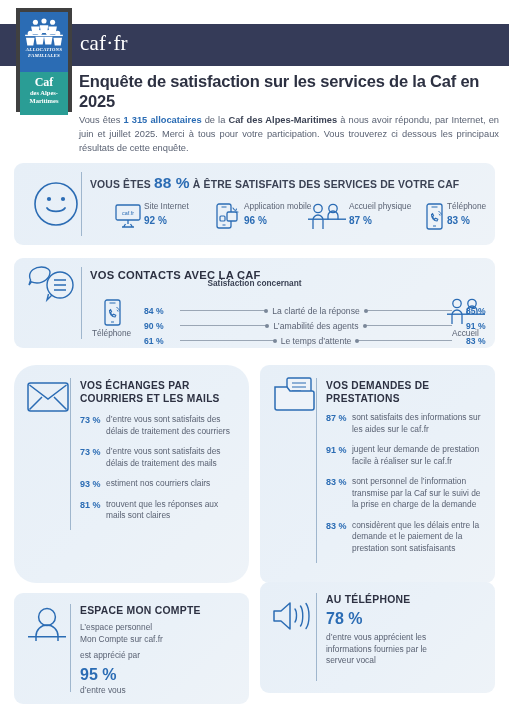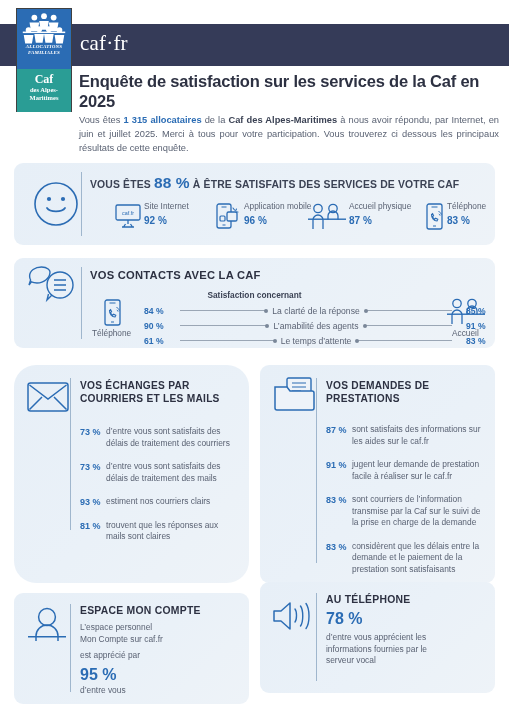--- a/index.html
+++ b/index.html
@@ -18,21 +18,21 @@
     background: #353b58;
   }
   .header-brand {
     position: absolute; left: 80px; top: 31px;
     color: #ffffff; font-size: 21px; letter-spacing: .2px;
     font-family: "Liberation Serif", serif;
   }
   .logo {
     position: absolute; left: 16px; top: 8px;
     width: 56px; height: 104px;
-    border: 1px solid #404040;
+    border: 4px solid #404040;
     background: #fff;
   }
   .logo-top {
     height: 60px; background: #2b6cb4;
     position: relative; overflow: hidden;
   }
   .logo-figs { position: absolute; left: 0; top: 2px; width: 100%; }
   .logo-band {
     position: absolute; bottom: 13px; left: 0; width: 100%;
     text-align: center; color: #fff; font-size: 5px;
@@ -86,21 +86,21 @@
   .svc { position: absolute; top: 38px; }
   .svc .lbl { font-size: 8.3px; color: #5a6273; line-height: 11px; }
   .svc .pct { font-size: 10px; font-weight: bold; color: #2b6cb4; line-height: 17px; }
   .svc .ico { position: absolute; left: 0; top: 2px; }
   .svc .txt { margin-left: 30px; }
 
   
   #card2 { left: 14px; top: 258px; width: 481px; height: 90px; }
   #card2 .sec-title { left: 76px; top: 11px; font-size: 11.2px; }
   .sat-head {
-    position: absolute; left: 0; right: 0; top: 32px;
+    position: absolute; left: 0; right: 0; top: 20px;
     text-align: center; font-size: 8.3px; font-weight: bold; color: #3b4254;
   }
   .rowset { position: absolute; left: 76px; top: 45px; width: 398px; }
   .crow { display: flex; align-items: center; height: 15px; }
   .crow .lv, .crow .rv {
     width: 36px; font-size: 8.6px; font-weight: bold; color: #2b6cb4;
   }
   .crow .lv { text-align: left; padding-left: 54px; box-sizing: content-box; }
   .crow .rv { text-align: left; padding-left: 14px; }
   .crow .line { flex: 1; height: 1px; background: #9aa6b5; position: relative; }
@@ -114,21 +114,21 @@
   }
   .endlbl { position: absolute; font-size: 8.3px; color: #5a6273; }
 
   
   #card3 { left: 14px; top: 365px; width: 235px; height: 218px; border-radius: 22px; }
   #card4 { left: 260px; top: 365px; width: 235px; height: 218px; }
   #card3 .sec-title, #card4 .sec-title {
     left: 66px; top: 14px; font-size: 10.2px; line-height: 13px;
   }
   .bullets { position: absolute; left: 66px; width: 160px; }
-  .bl { display: flex; margin-bottom: 9px; margin-top: 12px; }
+  .bl { display: flex; margin-bottom: 9px; }
   .bl .p {
     min-width: 26px; font-size: 9px; font-weight: bold; color: #2b6cb4;
     padding-top: 1px; text-align: left;
   }
   .bl .t { font-size: 8.4px; color: #5a6273; line-height: 11.5px; }
 
   
   #card5 { left: 14px; top: 593px; width: 235px; height: 111px; }
   #card6 { left: 260px; top: 582px; width: 235px; height: 111px; }
   #card5 .sec-title, #card6 .sec-title {
@@ -366,21 +366,21 @@
         <div class="bl">
           <div class="p">87 %</div>
           <div class="t">sont satisfaits des informations sur les aides sur le caf.fr</div>
         </div>
         <div class="bl">
           <div class="p">91 %</div>
           <div class="t">jugent leur demande de prestation facile à réaliser sur le caf.fr</div>
         </div>
         <div class="bl">
           <div class="p">83 %</div>
-          <div class="t">sont courriers de l’information transmise par la Caf sur le suivi de la prise en charge de la demande</div>
+          <div class="t">sont personnel de l’information transmise par la Caf sur le suivi de la prise en charge de la demande</div>
         </div>
         <div class="bl">
           <div class="p">83 %</div>
           <div class="t">considèrent que les délais entre la demande et le paiement de la prestation sont satisfaisants</div>
         </div>
       </div>
     </div>
   </div>
 
   <div class="card" id="card5">

